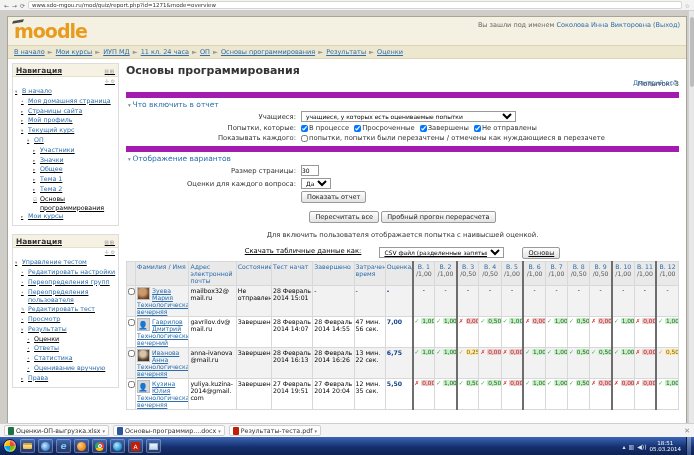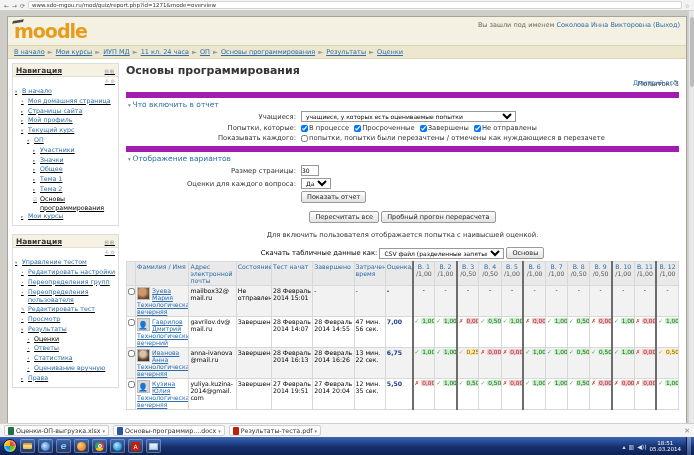--- a/index.html
+++ b/index.html
@@ -54,21 +54,21 @@
   .sec-legend::before { content:"▾ "; font-size:5.5px; color:#888; }
   .formrow { display:flex; align-items:center; margin:2px 0; font-size:6.8px; color:#333; }
   .flabel { width:175px; text-align:right; padding-right:5px; flex:none; }
   .fctrl { display:flex; align-items:center; flex-wrap:nowrap; white-space:nowrap; }
   select, input[type="text"] { font-family:"DejaVu Sans",sans-serif; font-size:6px; border:1px solid #999; background:#fff; height:11px; }
   input[type="text"].pagesize { width:18px; }
   input[type="checkbox"] { width:7px; height:7px; margin:0 1px 0 0; vertical-align:middle; }
   .cbx-lab { margin-right:5px; }
   .btn { font-family:"DejaVu Sans",sans-serif; font-size:6.5px; color:#222; border:1px solid #9a9a9a; background:linear-gradient(#fefefe,#e2e2e2); padding:1px 5px; border-radius:2px; cursor:pointer; }
   .center-line { text-align:center; font-size:6.8px; color:#333; margin:8px 0; }
-  .dl-row { display:flex; justify-content:center; align-items:center; gap:2px; font-size:6.8px; margin:4px 0 2px; }
+  .dl-row { display:flex; justify-content:center; align-items:flex-start; gap:18px; font-size:6.8px; margin:4px 0 2px;text-decoration:underline; }
 
   
   .gradetable { border-collapse:collapse; table-layout:fixed; width:100%; font-size:6.2px; margin-top:2px; }
   .gradetable th, .gradetable td { border:1px solid #d8d8d8; padding:1px 1px; vertical-align:top; text-align:left; overflow:hidden; }
   .gradetable thead th { background:#e9e9e9; color:#2b6dad; font-weight:normal; }
   .gradetable thead th.qh { text-align:center; }
   .qh .qmax { color:#555; display:block; }
   tbody tr:nth-child(odd) { background:#f2f2f2; }
   tbody tr:nth-child(even) { background:#fff; }
   td.qcell { text-align:center; white-space:nowrap; font-size:5.8px; }

